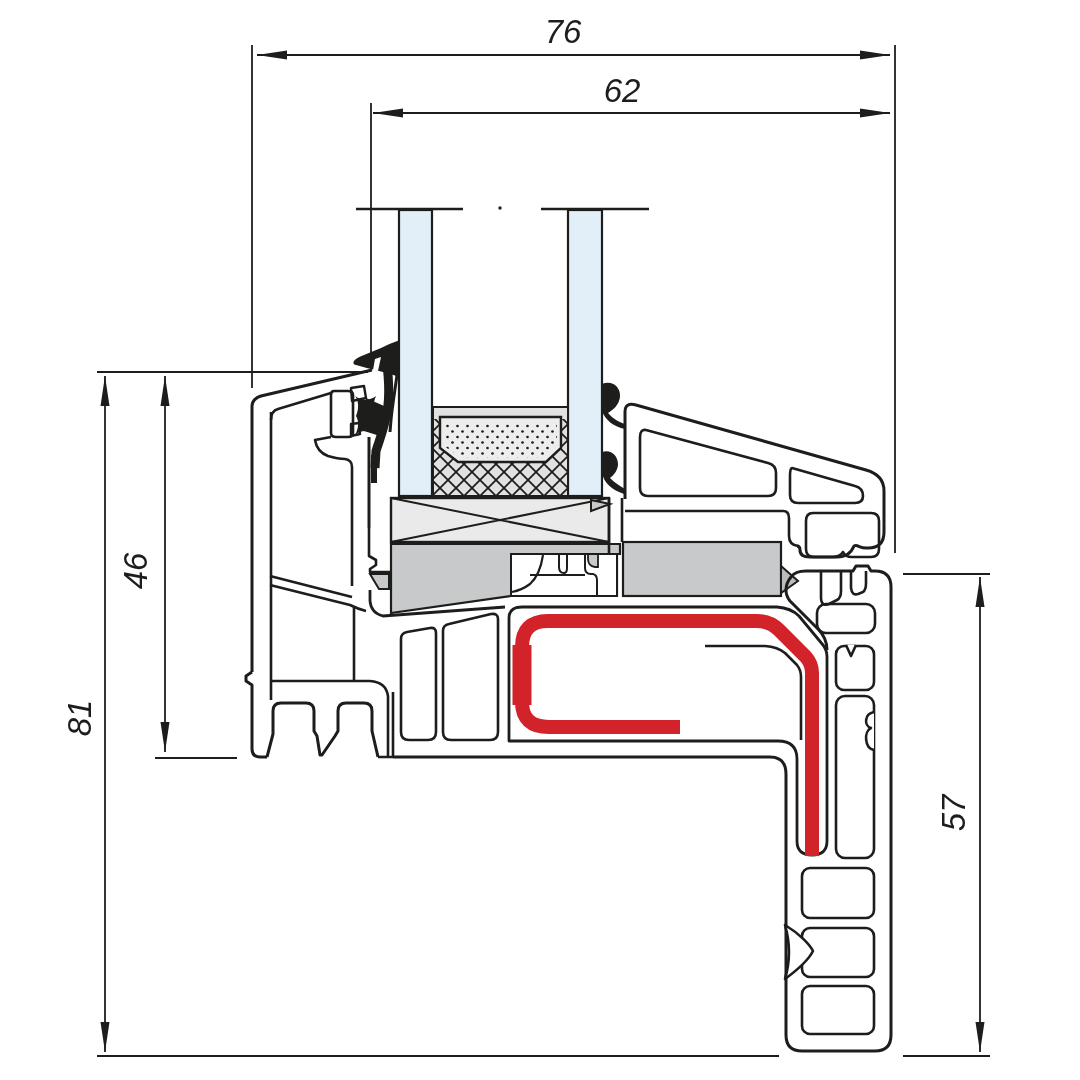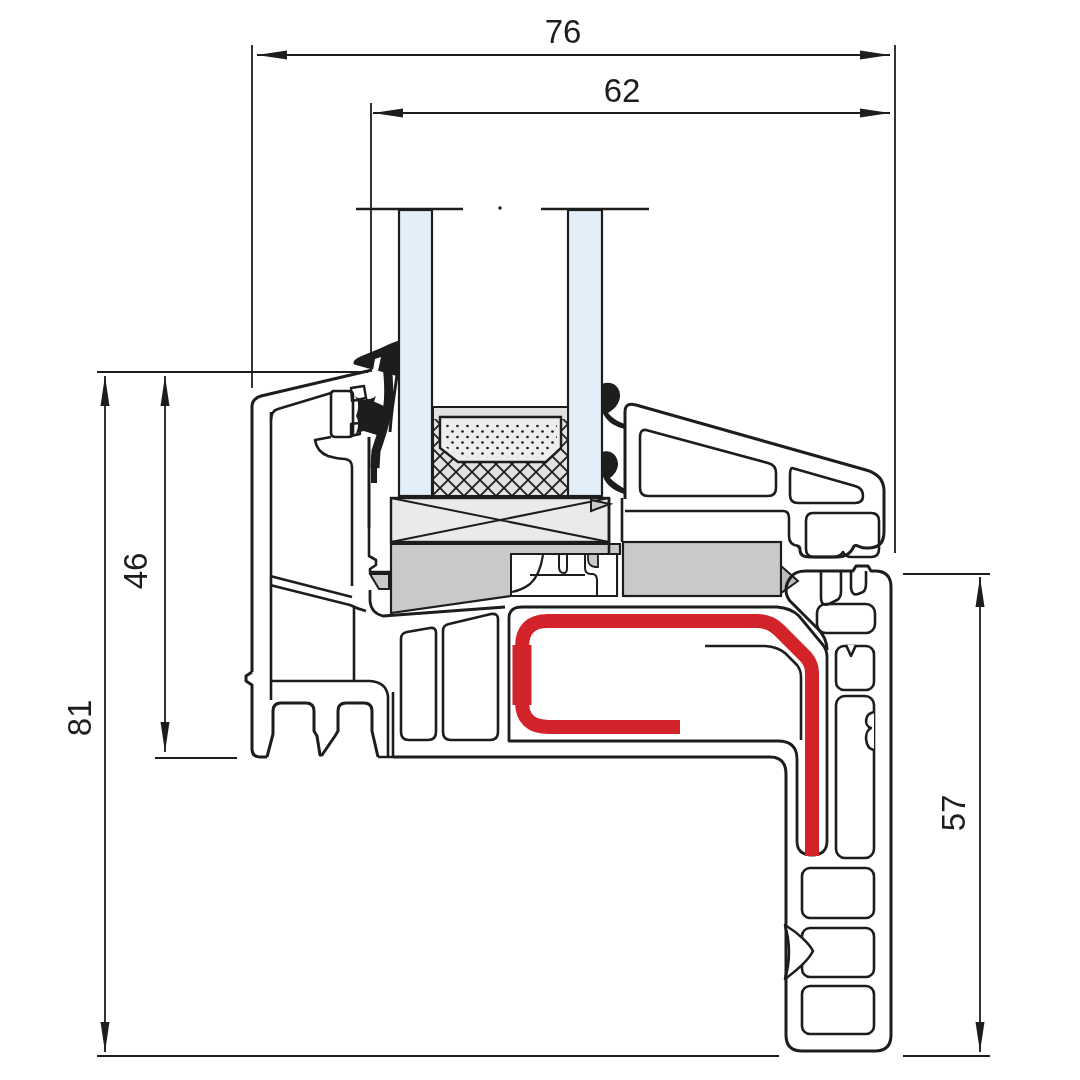--- a/index.html
+++ b/index.html
@@ -1,16 +1,16 @@
 <!DOCTYPE html>
 <html><head>
 <meta charset="utf-8">
 <style>
   html,body{margin:0;padding:0;background:#fff;}
-  .wrap{width:1080px;height:1080px;position:relative;font-family:"Liberation Sans",sans-serif;}
+  .wrap{width:1080px;height:1080px;position:relative;font-family:"Liberation Sans",sans-serif;font-style:italic;}
   svg{display:block;}
   text{font-family:"Liberation Sans",sans-serif;fill:#1d1d1b;}
 </style>
 </head>
 <body>
 <div class="wrap">
 <svg width="1080" height="1080" viewBox="0 0 1080 1080">
 <defs>
   <pattern id="xhatch" width="16" height="16" patternUnits="userSpaceOnUse">
     <path d="M-4,4 L4,-4 M0,16 L16,0 M12,20 L20,12" stroke="#1d1d1b" stroke-width="1.8" fill="none"></path>

